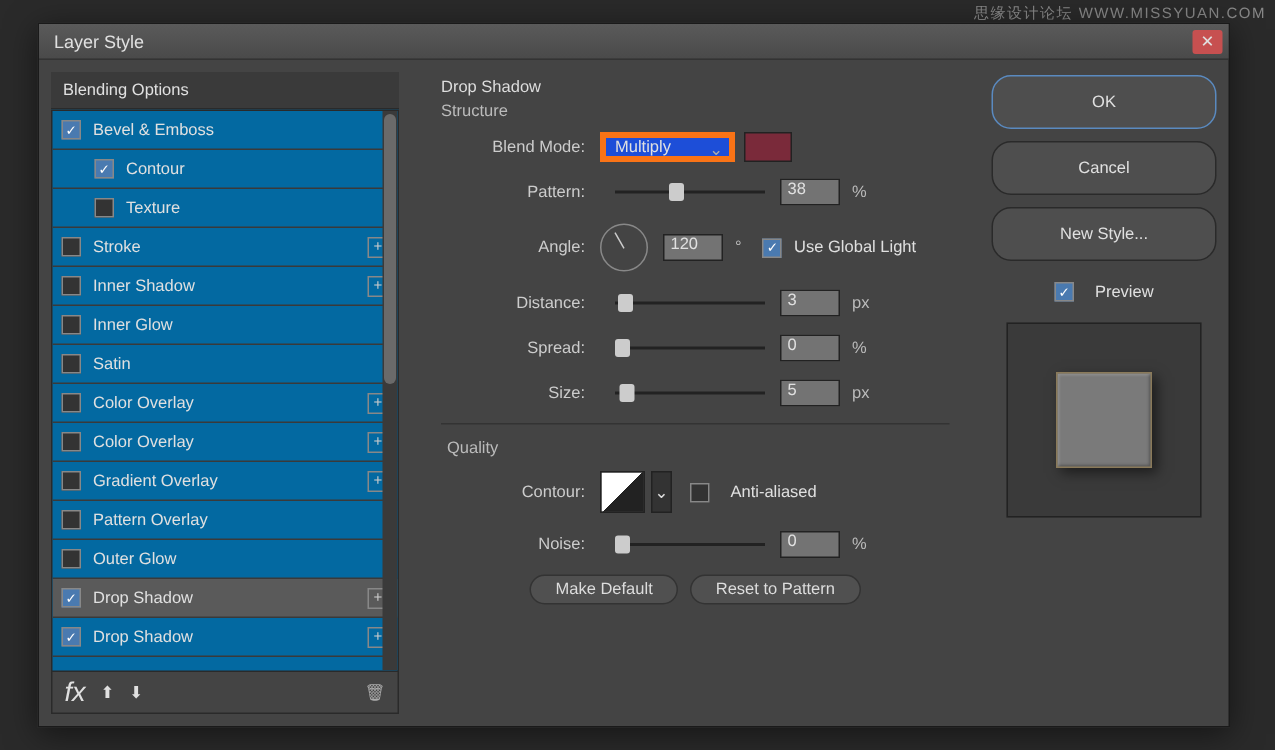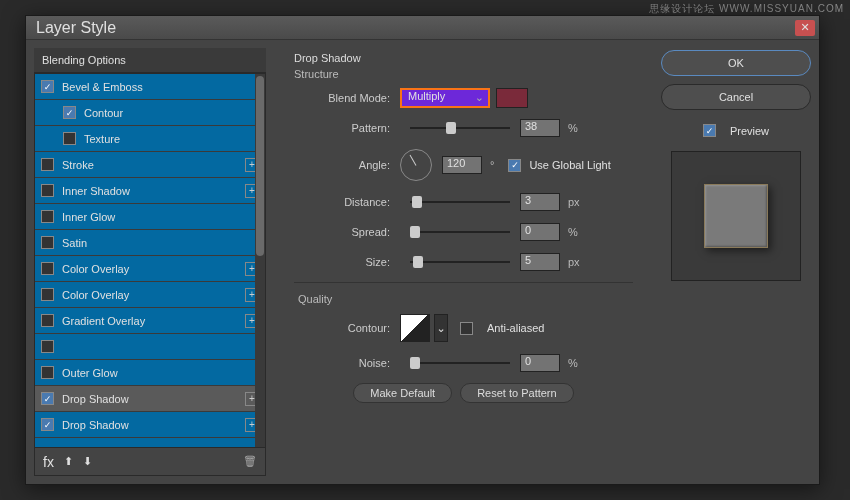--- a/index.html
+++ b/index.html
@@ -1,56 +1,56 @@
 <!DOCTYPE html>
 <html><head>
 <meta charset="utf-8">
 <style>
 *{box-sizing:border-box;margin:0;padding:0;font-family:"Segoe UI",Tahoma,sans-serif;font-size:11px;color:#e0e0e0}
 body{background:#2a2a2a;width:850px;height:500px;overflow:hidden}
 .window{position:absolute;left:25px;top:15px;width:795px;height:470px;background:#444;border:1px solid #1a1a1a;box-shadow:0 4px 20px rgba(0,0,0,0.5)}
 .titlebar{height:24px;background:linear-gradient(#5a5a5a,#4a4a4a);border-bottom:1px solid #333;display:flex;align-items:center;padding:0 4px}
-.titlebar-text{flex:1;padding-left:6px;font-size:16px}
+.titlebar-text{flex:1;padding-left:6px;font-size:12px}
 .closebtn{width:20px;height:16px;background:#c75050;border-radius:2px;display:flex;align-items:center;justify-content:center;color:#fff;font-size:10px;cursor:pointer}
 .body{display:flex;padding:8px;gap:20px;height:calc(100% - 24px)}
 .left{width:232px;display:flex;flex-direction:column}
 .left-title{background:#3a3a3a;padding:6px 8px;border-bottom:1px solid #2a2a2a}
 .effects{flex:1;overflow-y:auto;border:1px solid #2a2a2a;background:#0369a1}
 .effect-row{display:flex;align-items:center;height:26px;padding:0 6px;border-bottom:1px solid #3a3a3a;cursor:pointer}
 .effect-row.selected{background:#5a5a5a}
 .effect-row.sub{padding-left:28px}
 .chk{width:13px;height:13px;border:1px solid #888;margin-right:8px;display:flex;align-items:center;justify-content:center;background:#333}
 .chk.on{background:#4a7ab0}
 .chk.on::after{content:"✓";color:#fff;font-size:9px}
 .effect-label{flex:1}
 .plus{width:14px;height:14px;border:1px solid #888;display:flex;align-items:center;justify-content:center;font-size:10px;color:#ccc}
 .left-footer{height:28px;border:1px solid #2a2a2a;border-top:none;background:#444;display:flex;align-items:center;padding:0 8px;gap:10px}
-.fx{font-size:14px}
+.fx{font-style:italic;font-size:18px}
 .trash{margin-left:auto;color:#aaa}
 .center{flex:1;padding:4px 8px}
 .section-title{margin-bottom:4px;color:#ddd}
 .section-sub{margin-left:0;margin-bottom:8px;color:#bbb}
 .field{display:flex;align-items:center;margin-bottom:10px;height:20px}
 .label{width:96px;text-align:right;margin-right:10px;color:#ccc}
-.select{height:20px;background:#6d28d9;border:2px solid #f97316;padding:0 28px 0 6px;position:relative;min-width:90px}
+.select{height:20px;background:#1d4ed8;border:4px solid #f97316;padding:0 28px 0 6px;position:relative;min-width:90px}
 .select::after{content:"⌄";position:absolute;right:4px;top:1px;color:#aaa}
 .swatch{width:32px;height:20px;background:#7a2a3a;border:1px solid #222;margin-left:6px}
 .slider-track{flex:0 0 100px;height:2px;background:#222;margin:0 10px;position:relative}
 .slider-thumb{position:absolute;top:-5px;width:10px;height:12px;background:#ccc;border-radius:2px}
 .num{width:40px;height:18px;background:#737373;border:1px solid #222;padding:0 4px;text-align:left}
 .unit{margin-left:8px;color:#bbb}
 .angle-dial{width:32px;height:32px;border:1px solid #888;border-radius:50%;position:relative;margin-right:10px}
 .angle-dial::after{content:"";position:absolute;width:12px;height:1px;background:#ccc;top:50%;left:50%;transform-origin:left;transform:rotate(-120deg)}
 .divider{height:1px;background:#333;margin:10px 0}
 .contour-box{width:30px;height:28px;border:1px solid #222;background:linear-gradient(135deg,#fff 50%,#222 50%);margin-right:4px}
 .dropdown-arrow{width:14px;height:28px;background:#333;border:1px solid #222;display:flex;align-items:center;justify-content:center;margin-right:12px}
 .btn-row{display:flex;gap:8px;justify-content:center}
 .btn{background:#505050;border:1px solid #333;border-radius:10px;padding:3px 16px;cursor:pointer;color:#ddd}
 .right{width:150px;display:flex;flex-direction:column;gap:8px;padding-top:2px}
-.action-btn{height:26px;background:#4e4e4e;border:1px solid #2a2a2a;border-radius:13px;display:flex;align-items:center;justify-content:center;cursor:pointer}
+.action-btn{height:36px;background:#4e4e4e;border:1px solid #2a2a2a;border-radius:13px;display:flex;align-items:center;justify-content:center;cursor:pointer}
 .action-btn.primary{border:1px solid #5a8ac0}
 .preview-check{display:flex;align-items:center;justify-content:center;gap:6px;margin-top:6px}
 .preview-box{width:130px;height:130px;background:#3a3a3a;border:1px solid #222;margin:6px auto;display:flex;align-items:center;justify-content:center}
 .preview-swatch{width:64px;height:64px;background:#7a7a7a;box-shadow:3px 3px 8px rgba(0,0,0,0.5),inset 1px 1px 2px rgba(255,255,255,0.2),inset -1px -1px 2px rgba(0,0,0,0.3);border:1px solid #8a7a5a}
 .watermark{position:absolute;right:0;top:0;color:#888;font-size:10px;padding:2px 6px;letter-spacing:1px}
 .scrollbar{position:absolute;right:0;top:0;bottom:0;width:10px;background:#3a3a3a}
 .scroll-thumb{position:absolute;left:1px;right:1px;top:2px;height:180px;background:#6a6a6a;border-radius:4px}
 </style>
 </head>
 <body>
@@ -109,20 +109,21 @@
             <div class="effect-label">Color Overlay</div>
             <div class="plus">+</div>
           </div>
           <div class="effect-row">
             <div class="chk"></div>
             <div class="effect-label">Gradient Overlay</div>
             <div class="plus">+</div>
           </div>
           <div class="effect-row">
             <div class="chk"></div>
+            <div class="effect-label">Pattern Overlay</div>
           </div>
           <div class="effect-row">
             <div class="chk"></div>
             <div class="effect-label">Outer Glow</div>
           </div>
           <div class="effect-row selected">
             <div class="chk on"></div>
             <div class="effect-label">Drop Shadow</div>
             <div class="plus">+</div>
           </div>
@@ -221,20 +222,21 @@
 
       <div class="btn-row">
         <div class="btn">Make Default</div>
         <div class="btn">Reset to Pattern</div>
       </div>
     </div>
 
     <div class="right">
       <div class="action-btn primary">OK</div>
       <div class="action-btn">Cancel</div>
+      <div class="action-btn">New Style...</div>
       <div class="preview-check">
         <div class="chk on"></div>
         <span>Preview</span>
       </div>
       <div class="preview-box">
         <div class="preview-swatch"></div>
       </div>
     </div>
   </div>
 </div>

